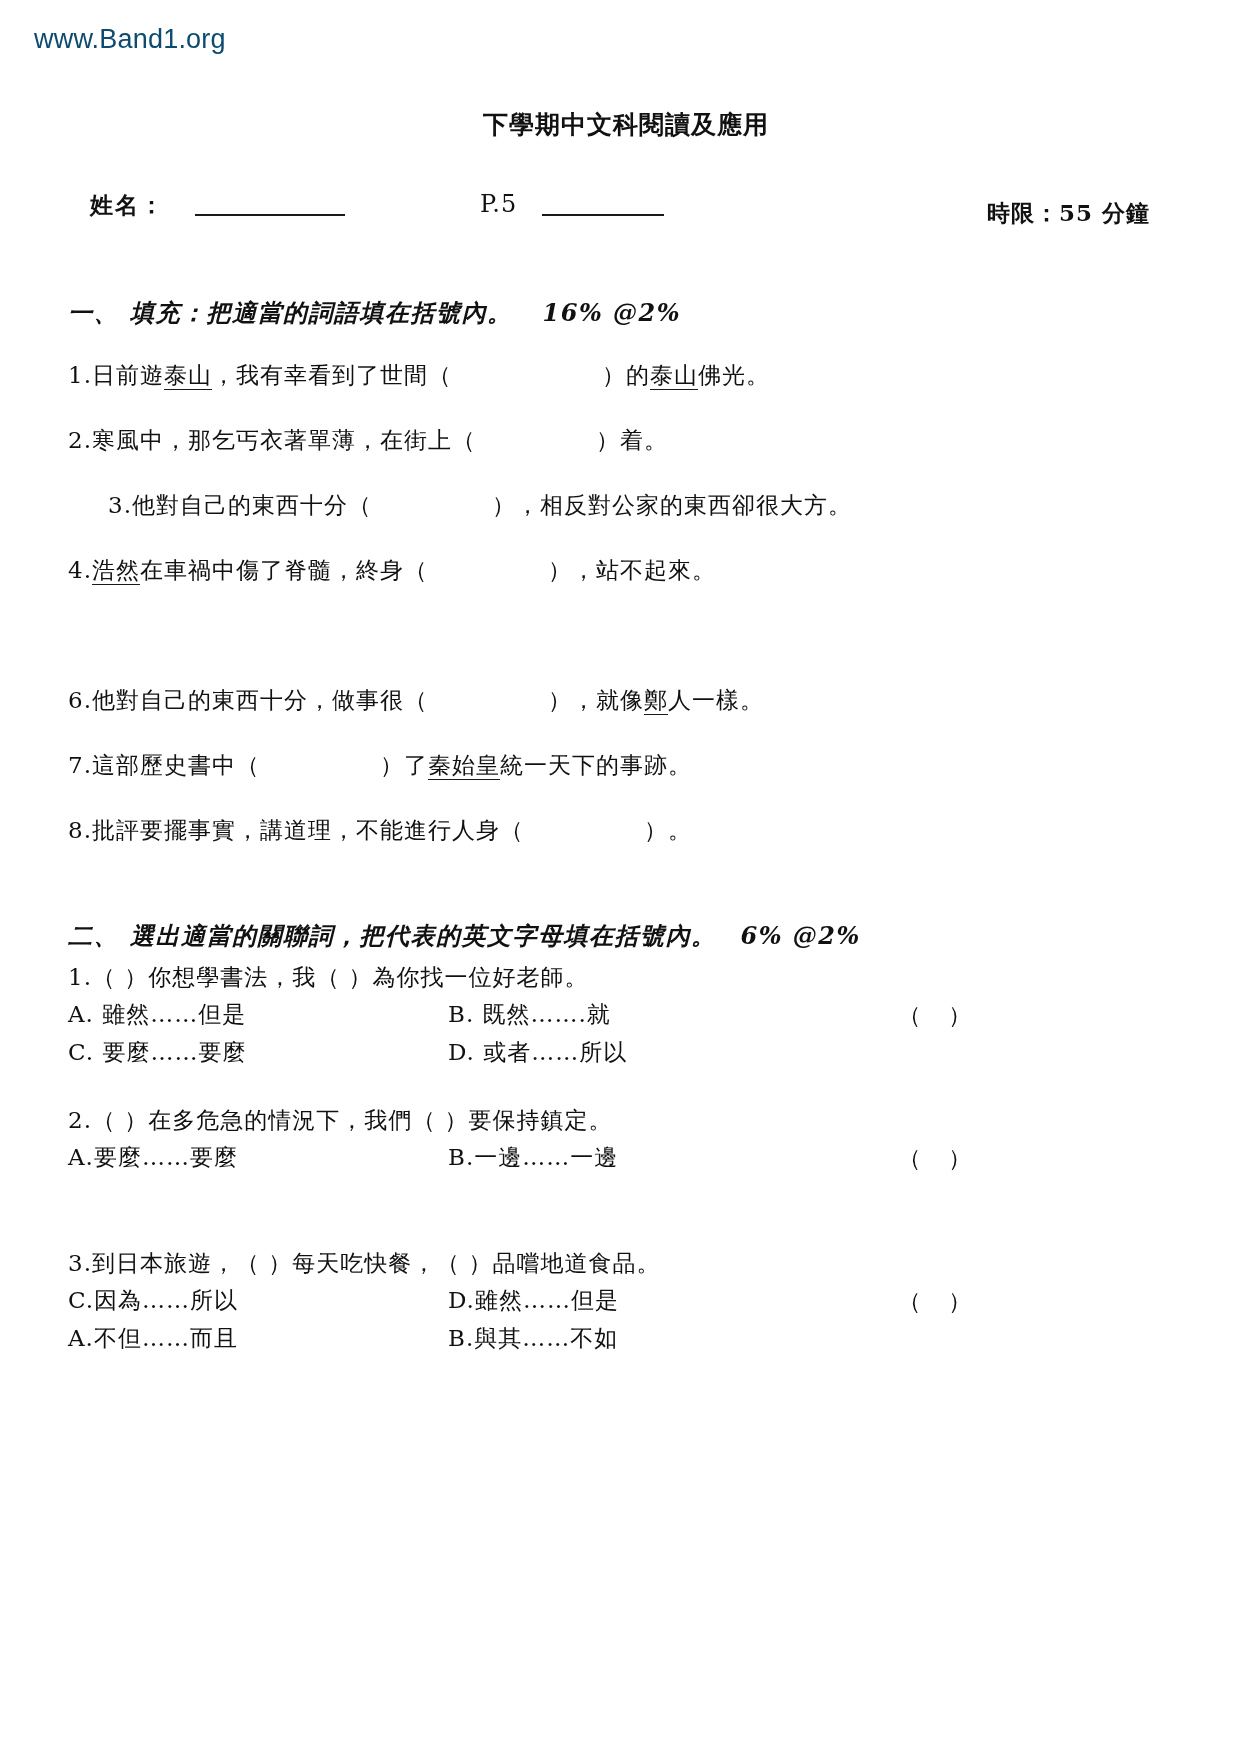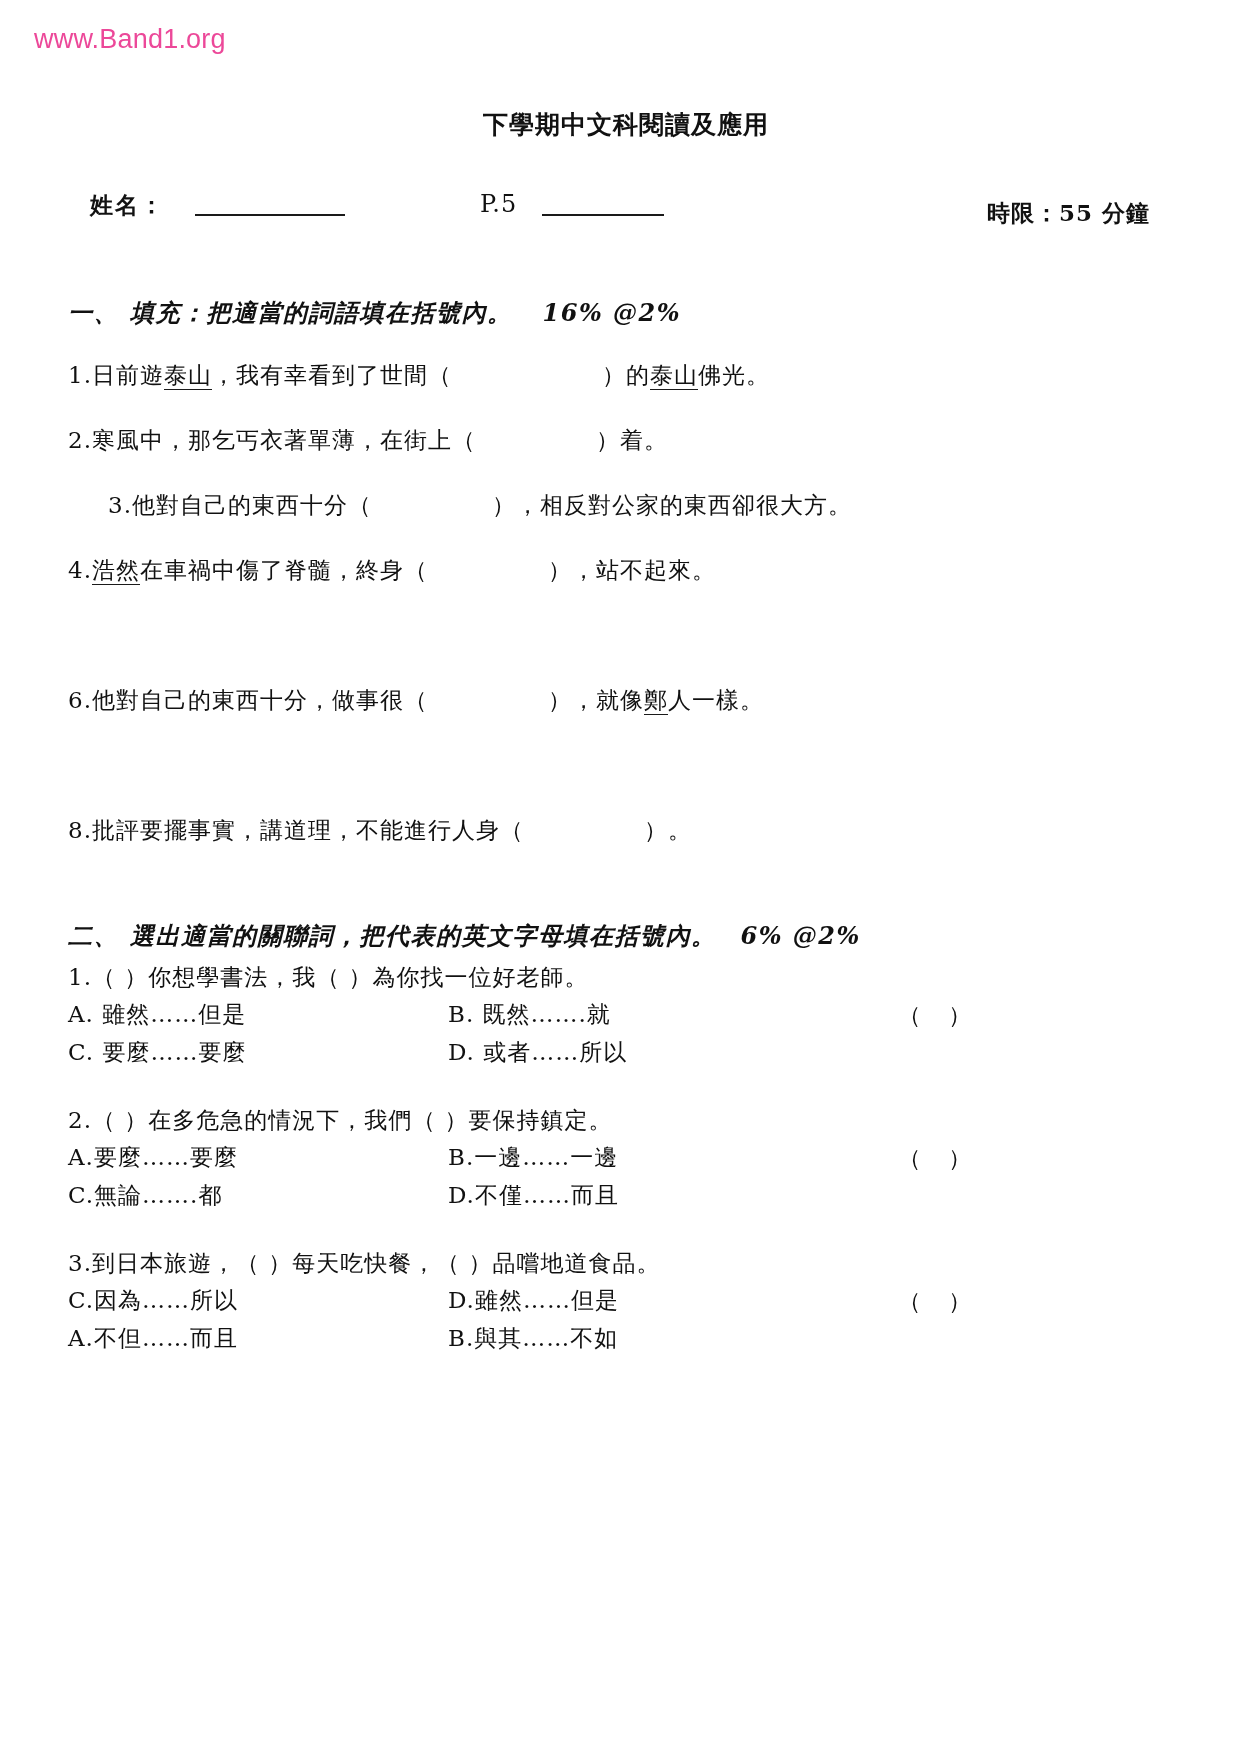--- a/index.html
+++ b/index.html
@@ -22,21 +22,21 @@
     box-sizing: border-box;
     padding: 0;
   }
 
   .watermark {
     position: absolute;
     top: 24px;
     left: 34px;
     font-family: "Liberation Sans", sans-serif;
     font-size: 27px;
-    color: #ec4899;
+    color: #0c4a6e;
     letter-spacing: 0.2px;
   }
 
   .doc-title {
     position: absolute;
     top: 108px;
     left: 0;
     width: 1240px;
     text-align: center;
     font-size: 25px;
@@ -190,20 +190,23 @@
 
   <div class="q-line" style="top: 555px;">
     <span>4.</span><span class="u">浩然</span><span>在車禍中傷了脊髓，終身（</span><span class="gap-md"></span><span>），站不起來。</span>
   </div>
 
 
   <div class="q-line" style="top: 685px;">
     <span>6.</span><span>他對自己的東西十分，做事很（</span><span class="gap-md"></span><span>），就像</span><span class="u">鄭</span><span>人一樣。</span>
   </div>
 
+  <div class="q-line" style="top: 750px;">
+    <span>7.</span><span>這部歷史書中（</span><span class="gap-md"></span><span>）了</span><span class="u">秦始皇</span><span>統一天下的事跡。</span>
+  </div>
 
   <div class="q-line" style="top: 815px;">
     <span>8.</span><span>批評要擺事實，講道理，不能進行人身（</span><span class="gap-md"></span><span>）。</span>
   </div>
 
   <div class="section-heading" style="top: 920px;">
     <span class="num">二、</span><span>選出適當的關聯詞，把代表的英文字母填在括號內。</span><span style="display:inline-block;width:24px;"></span><span>6% @2%</span>
   </div>
 
   <div class="mc-block" style="top: 962px;">
@@ -218,24 +221,20 @@
     </div>
     <span class="mc-answer">（       ）</span>
   </div>
 
   <div class="mc-block" style="top: 1105px;">
     <div class="mc-stem">2.（    ）在多危急的情況下，我們（    ）要保持鎮定。</div>
     <div class="mc-row">
       <span class="mc-opt-a">A.要麼……要麼</span>
       <span class="mc-opt-b">B.一邊……一邊</span>
     </div>
-    <div class="mc-row">
-      <span class="mc-opt-a">C.無論…….都</span>
-      <span class="mc-opt-b">D.不僅……而且</span>
-    </div>
     <span class="mc-answer">（       ）</span>
   </div>
 
   <div class="mc-block" style="top: 1248px;">
     <div class="mc-stem"><span>3.到</span><span class="u">日本</span><span>旅遊，（    ）每天吃快餐，（    ）品嚐地道食品。</span></div>
     <div class="mc-row">
       <span class="mc-opt-a">C.因為……所以</span>
       <span class="mc-opt-b">D.雖然……但是</span>
     </div>
     <div class="mc-row">

